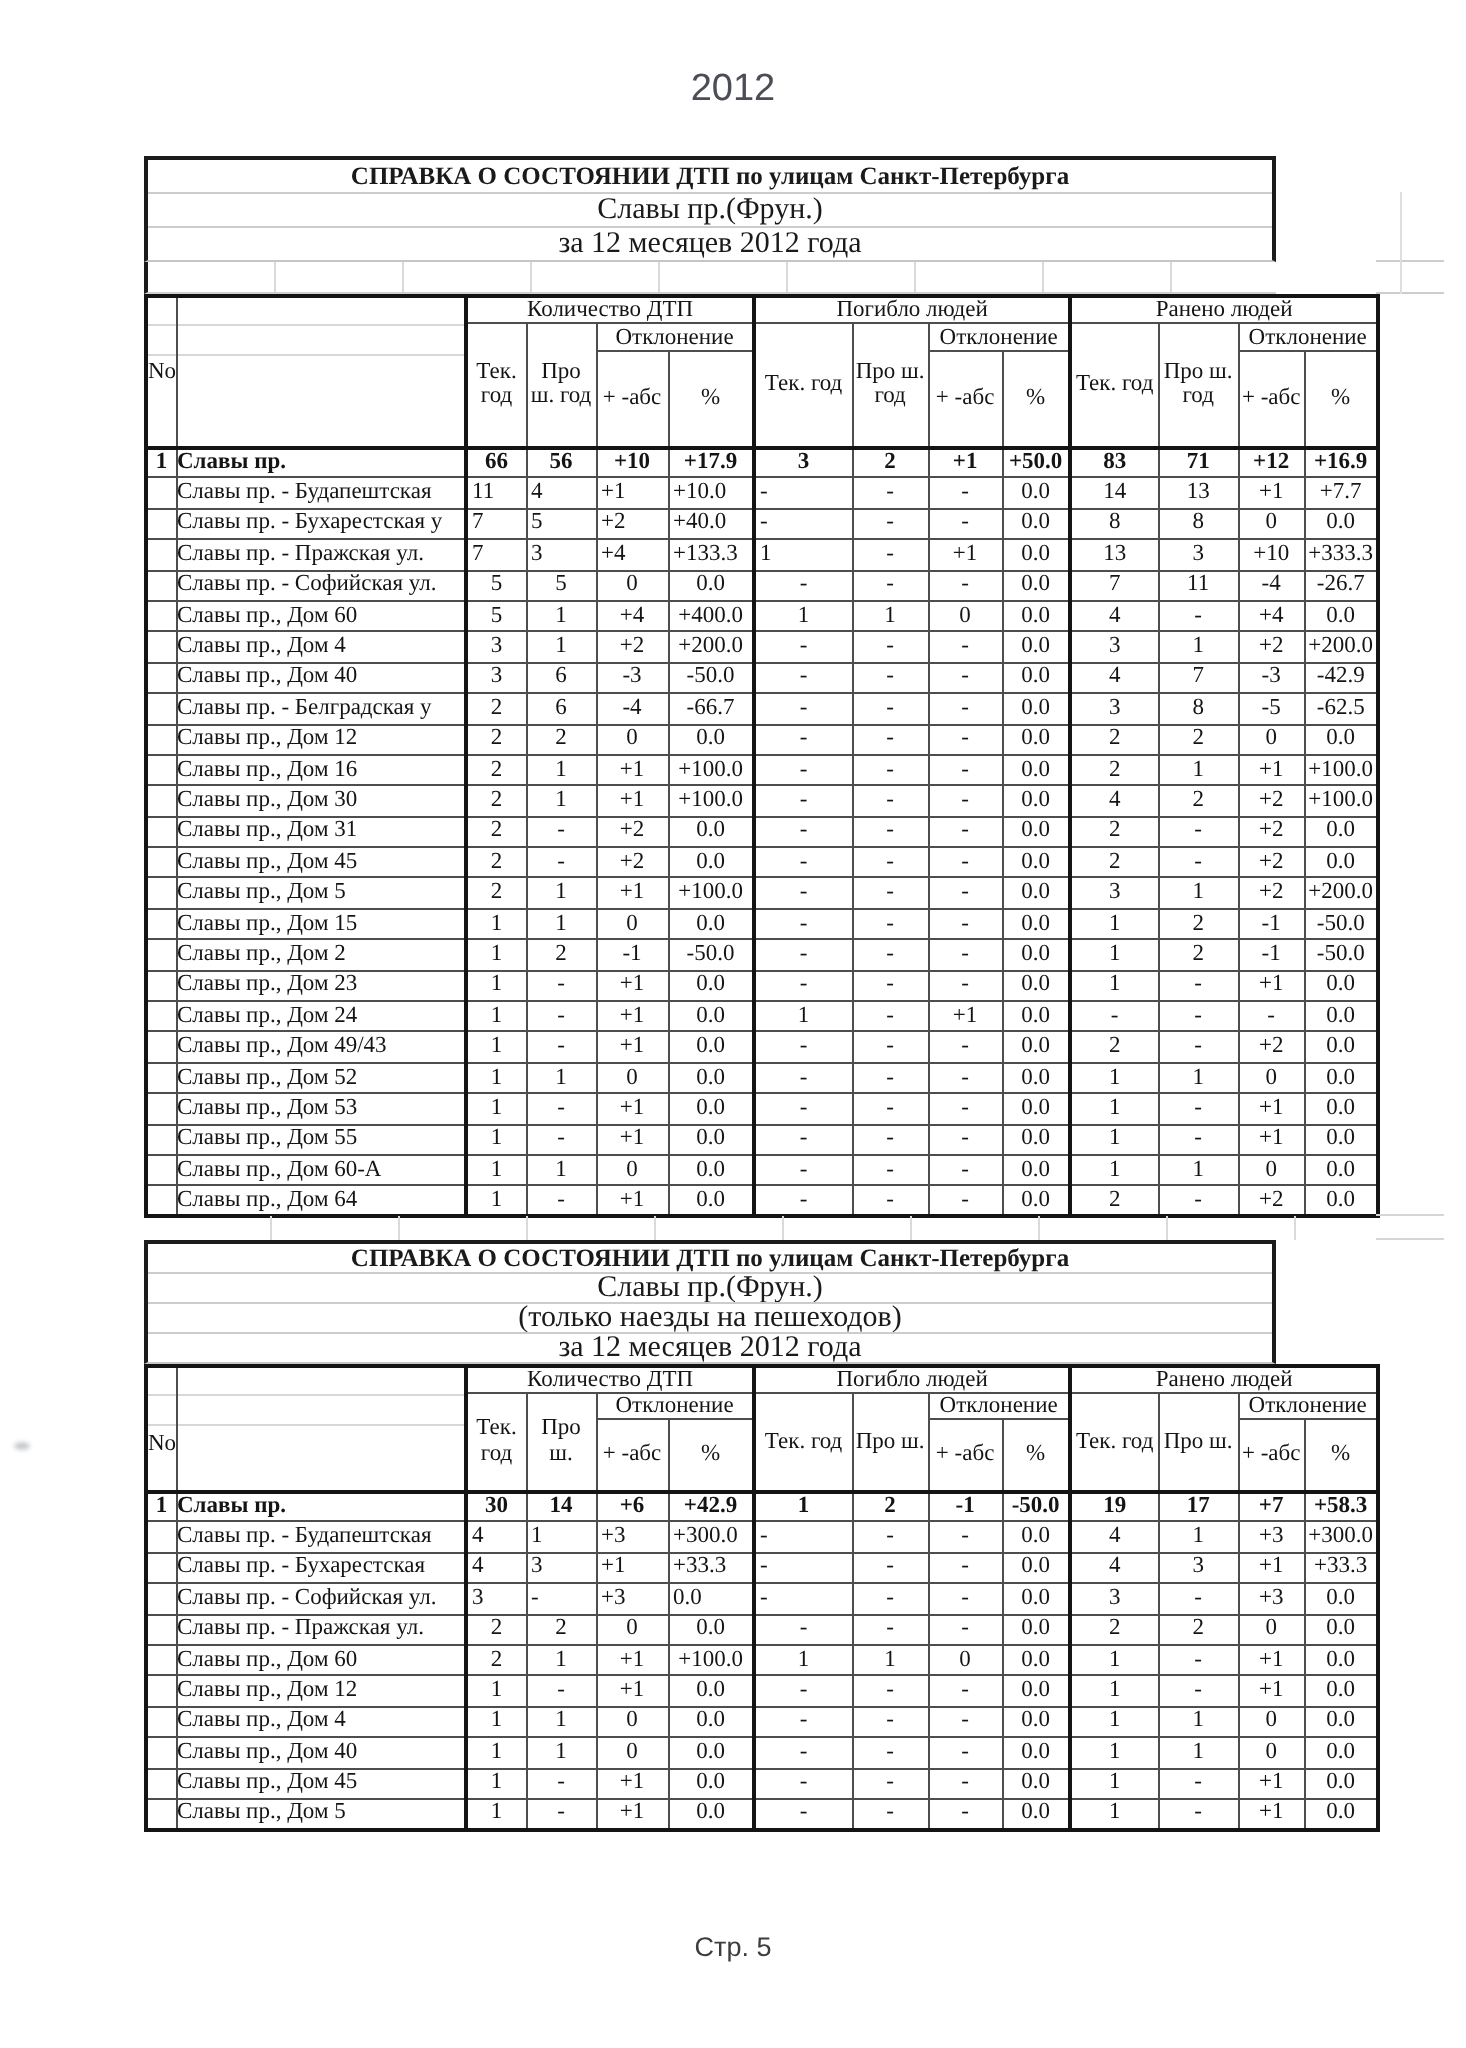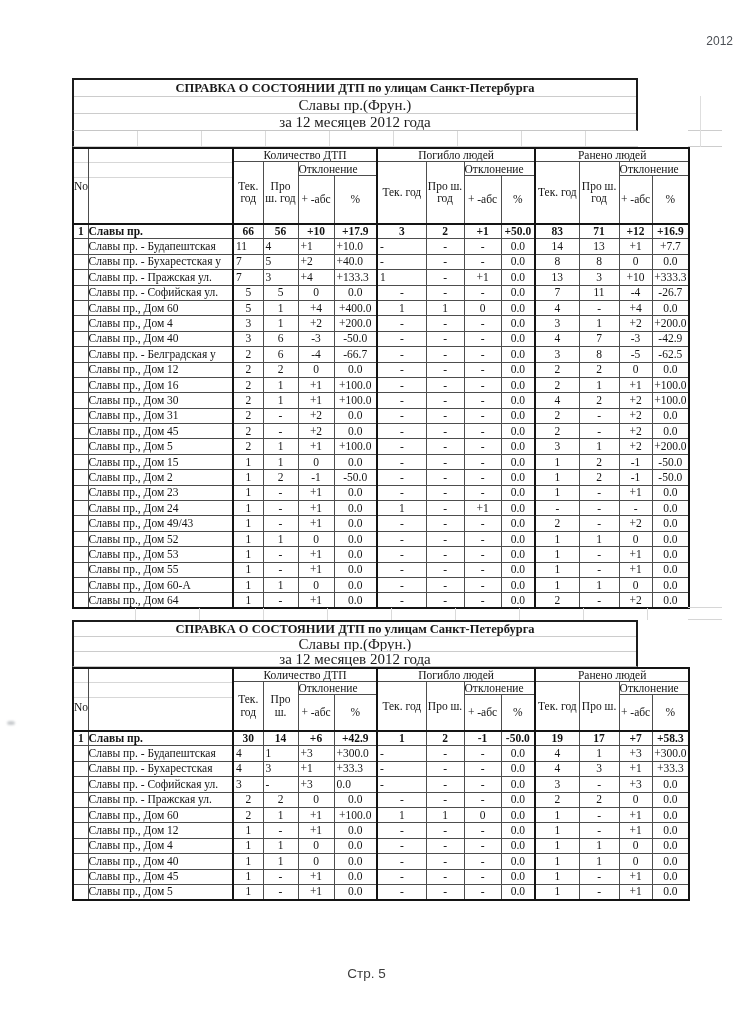--- a/index.html
+++ b/index.html
@@ -1,22 +1,22 @@
 <!DOCTYPE html>
 <html><head>
 <meta charset="utf-8">
 <style>
   html,body{margin:0;padding:0;}
   body{
     width:733px;height:1024px;position:relative;background:#ffffff;
     font-family:"Liberation Serif", serif;color:#1a1a1a;overflow:hidden;
   }
   .year-label{
-    position:absolute;top:34px;left:0;right:0;text-align:right;
-    font-family:"Liberation Sans", sans-serif;font-size:12px;color:#4b4f55;
+    position:absolute;top:34px;left:0;right:0;text-align:center;
+    font-family:"Liberation Sans", sans-serif;font-size:19px;color:#4b4f55;
   }
   .page-footer{
     position:absolute;top:966px;left:0;right:0;text-align:center;
     font-family:"Liberation Sans", sans-serif;font-size:13.5px;color:#3d3d3d;
   }
   .tbl-wrap{position:absolute;left:72px;width:566px;}
   #t1{top:78px;}
   #t2{top:620px;}
 
   
@@ -49,21 +49,21 @@
     font-size:11.5px;font-weight:normal;
   }
   thead{border-bottom:2px solid #141414;}
   .gsep{border-left:2px solid #141414 !important;}
   .h-a{height:13px;}
   .h-b{height:14px;}
   .h-c{height:48px;}
   #t2 .h-b{height:13px;}
   #t2 .h-c{height:36px;}
   .ghead{font-weight:bold;font-size:12px;text-align:center;white-space:nowrap;}
-  .dev{font-weight:bold;text-align:left;white-space:nowrap;}
+  .dev{font-weight:bold;text-align:center;white-space:nowrap;}
   .sub{font-weight:bold;text-align:center;line-height:12.5px;}
   .nohead{
     vertical-align:top;text-align:left;padding:9px 0 0 1px;white-space:nowrap;overflow:visible;
   }
   #t2 .nohead{padding-top:16px;}
   .hfaint{
     background-image:linear-gradient(#d7d7d7,#d7d7d7),linear-gradient(#d7d7d7,#d7d7d7);
     background-size:100% 1px;background-repeat:no-repeat,no-repeat;
     background-position:0 13px,0 28px;
   }
@@ -545,20 +545,21 @@
       </tbody>
   </table>
 </div>
 
 <div class="inter-strip"></div>
 
 <div class="tbl-wrap" id="t2">
   <div class="title-box">
     <div class="t-row t-main">СПРАВКА О СОСТОЯНИИ ДТП по улицам Санкт-Петербурга</div>
     <div class="t-row">Славы пр.(Фрун.)</div>
+    <div class="t-row">(только наезды на пешеходов)</div>
     <div class="t-row">за 12 месяцев 2012 года</div>
   </div>
   <table class="grid">
     <colgroup>
       <col style="width:15px">
         <col style="width:145px">
       <col style="width:30px">
         <col style="width:35px">
         <col style="width:36px">
         <col style="width:43px">

